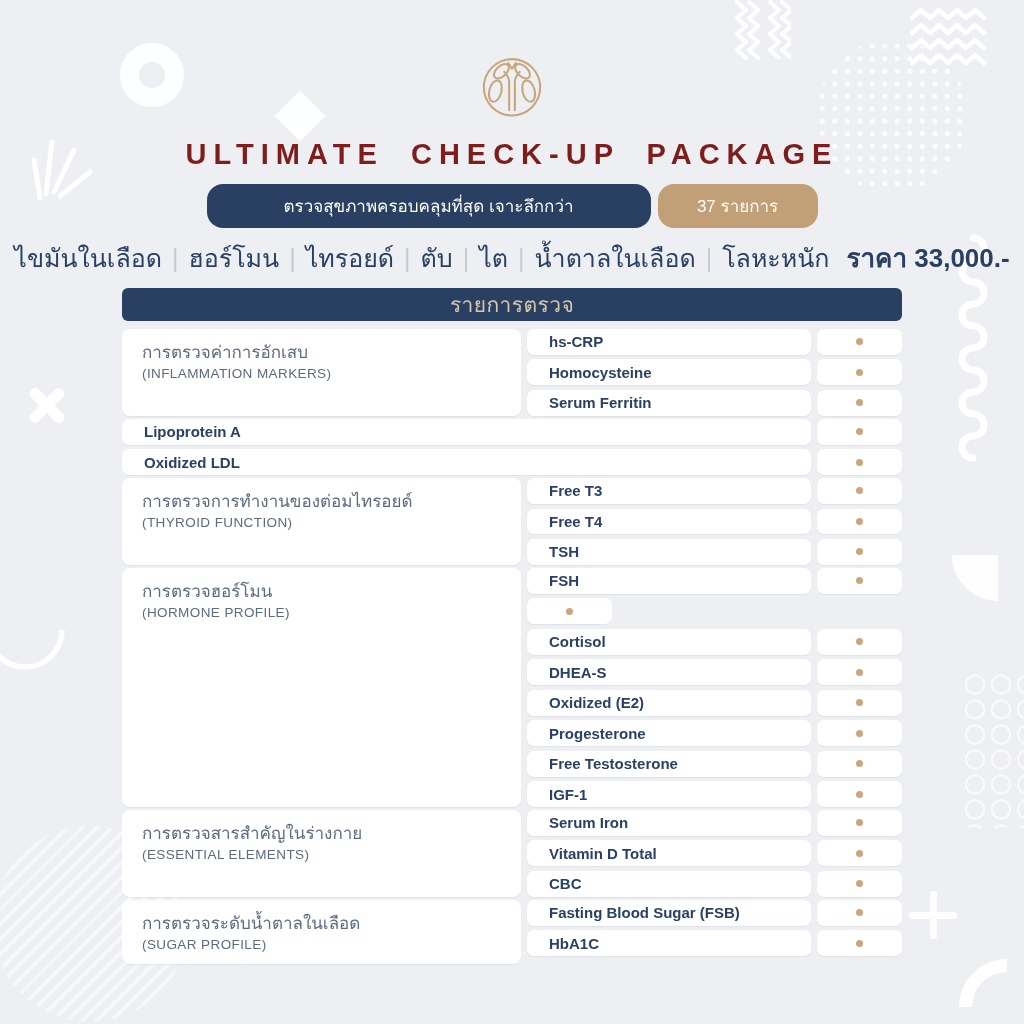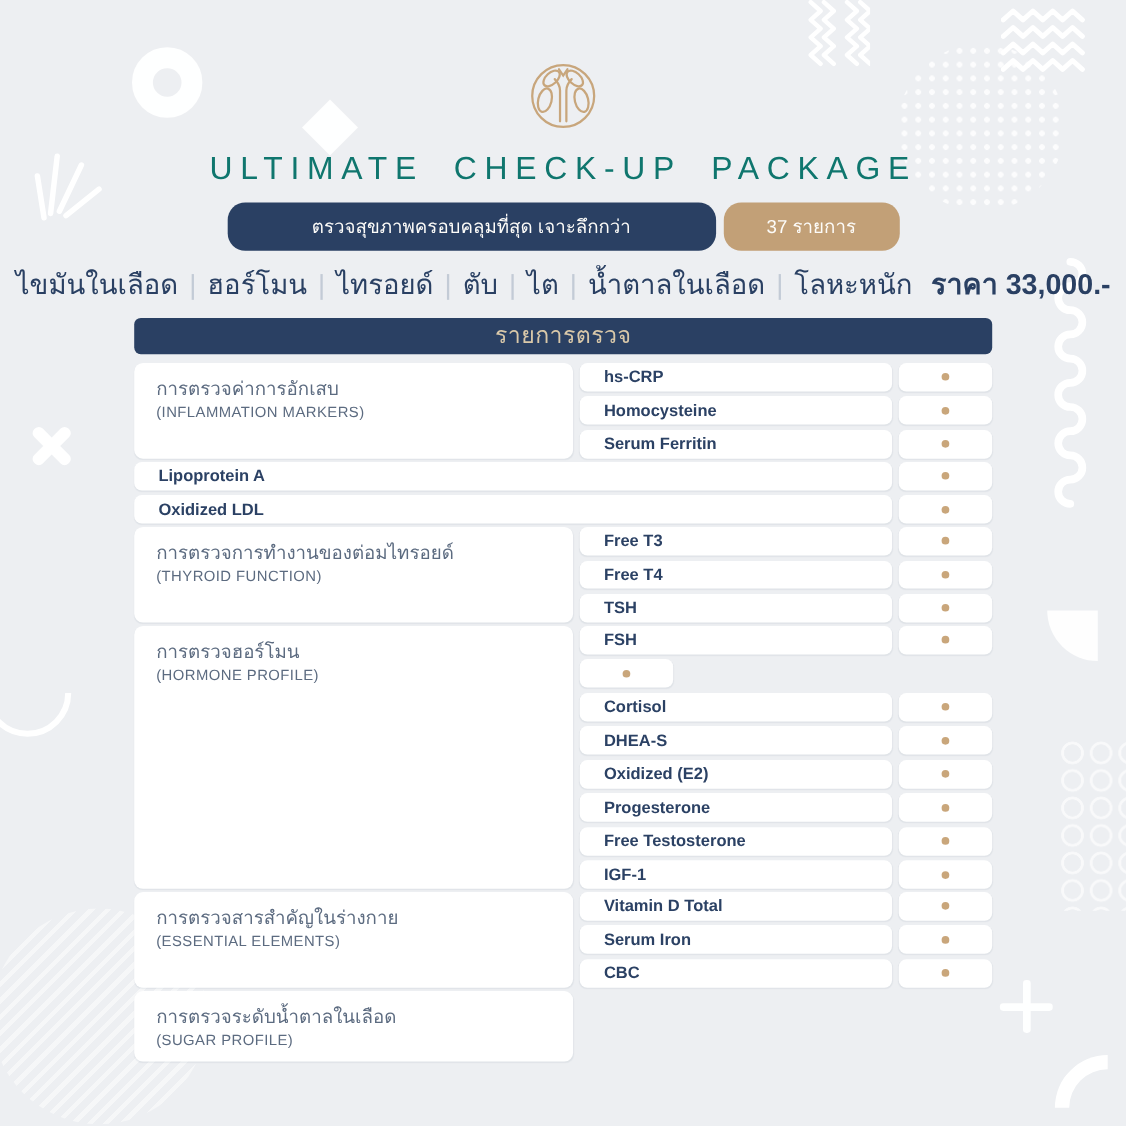--- a/index.html
+++ b/index.html
@@ -28,21 +28,21 @@
      border-left-color:#fff;border-radius:50%;transform:rotate(45deg);box-sizing:border-box;}
   .stripecircle{left:-8px;top:826px;width:196px;height:196px;border-radius:50%;opacity:.55;
      background:repeating-linear-gradient(135deg, rgba(255,255,255,.9) 0 4px, rgba(255,255,255,0) 4px 10.5px);}
   .xcross{left:28px;top:386px;width:38px;height:38px;}
   .xcross span{position:absolute;left:-3px;top:13.5px;width:44px;height:11px;background:#fff;border-radius:5px;}
   .xcross .a{transform:rotate(45deg);} .xcross .b{transform:rotate(-45deg);}
   .halfcircle{left:-16px;top:620px;}
   
   .content{position:relative;z-index:2;padding-top:54px;}
   .logo{display:block;margin:0 auto;width:64px;height:64px;}
-  .title{margin:20px 0 0;text-align:center;font-size:29px;font-weight:400;color:#0f766e;
+  .title{margin:20px 0 0;text-align:center;font-size:29px;font-weight:700;color:#7f1d1d;
          letter-spacing:7px;word-spacing:12px;}
   .pills{margin-top:13px;display:flex;justify-content:center;gap:7px;}
   .pill{height:44px;line-height:45px;text-align:center;font-size:17px;border-radius:16px;color:#fdfcf9;}
   .pill.navy{width:444px;background:#2a4063;}
   .pill.gold{width:160px;background:#c2a077;}
   .tagline{margin-top:13px;text-align:center;font-size:25px;color:#2a4063;line-height:34px;}
   .tagline .sep{color:#c3cbd6;margin:0 10px;font-weight:400;}
   .tagline .price{font-weight:700;font-size:26px;margin-left:10px;}
   .list-header{width:780px;margin:13px auto 0;height:33px;line-height:34px;background:#2a4063;
          border-radius:6px;text-align:center;color:#d9c8a9;font-size:21px;letter-spacing:.4px;}
@@ -280,44 +280,59 @@
   </div>
     </section>
 
     <section class="section">
       <div class="cat-card">
         <div class="cat-th">การตรวจสารสำคัญในร่างกาย</div>
         <div class="cat-en">(ESSENTIAL ELEMENTS)</div>
       </div>
       <div class="rows">
     <div class="test-row">
+      <div class="test-name">Serum Iron</div>
+      <div class="dot-cell">
+        <span class="dot"></span>
+      </div>
+    </div>
+
+    <div class="test-row">
       <div class="test-name">Vitamin D Total</div>
-      <div class="dot-cell">
-        <span class="dot"></span>
-      </div>
-    </div>
-
-    <div class="test-row">
-      <div class="test-name">Serum Iron</div>
       <div class="dot-cell">
         <span class="dot"></span>
       </div>
     </div>
 
     <div class="test-row">
       <div class="test-name">CBC</div>
       <div class="dot-cell">
         <span class="dot"></span>
       </div>
     </div>
   </div>
     </section>
 
     <section class="section">
       <div class="cat-card">
         <div class="cat-th">การตรวจระดับน้ำตาลในเลือด</div>
         <div class="cat-en">(SUGAR PROFILE)</div>
       </div>
+      <div class="rows">
+    <div class="test-row">
+      <div class="test-name">Fasting Blood Sugar (FSB)</div>
+      <div class="dot-cell">
+        <span class="dot"></span>
+      </div>
+    </div>
+
+    <div class="test-row">
+      <div class="test-name">HbA1C</div>
+      <div class="dot-cell">
+        <span class="dot"></span>
+      </div>
+    </div>
+  </div>
     </section>
   </div>
   </div>
 
 </div>
 
 </body></html>

